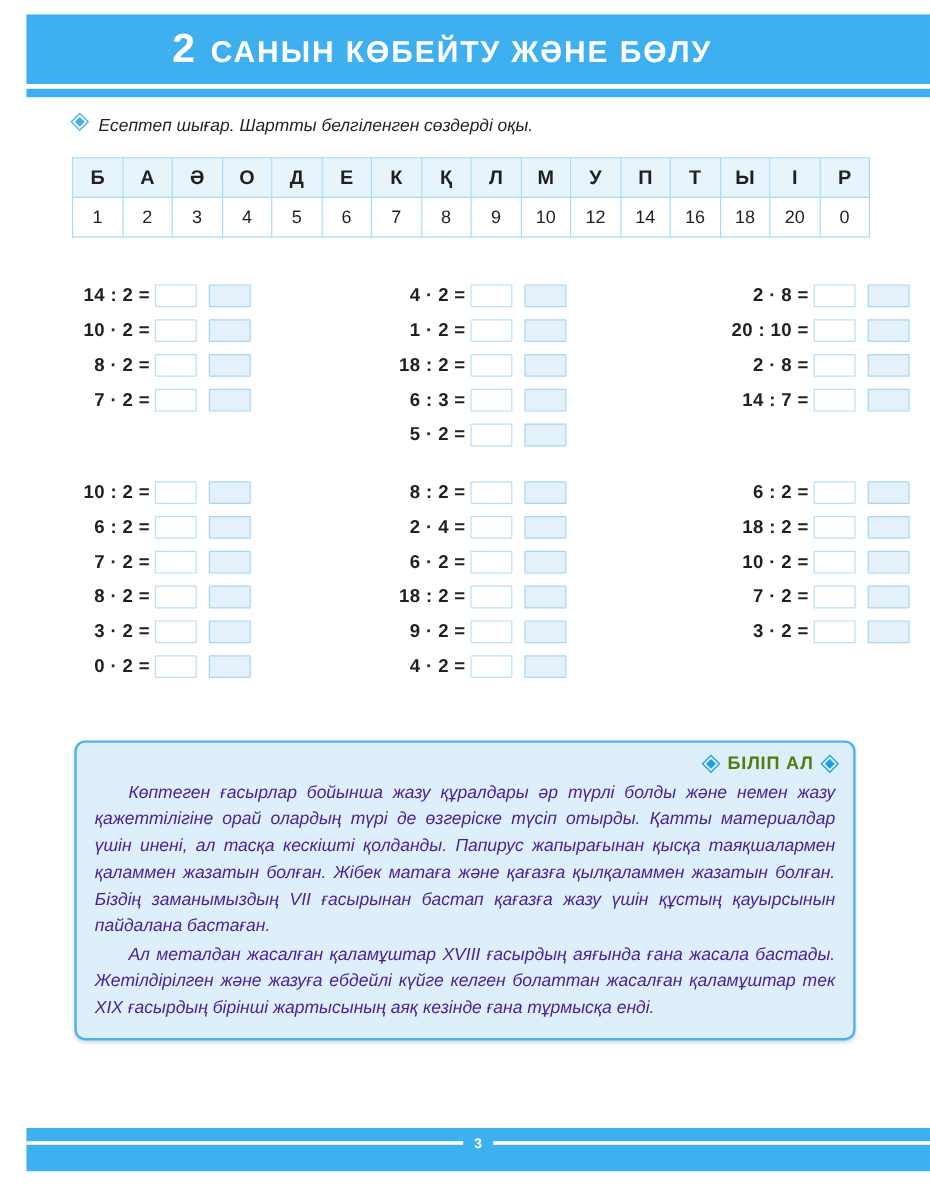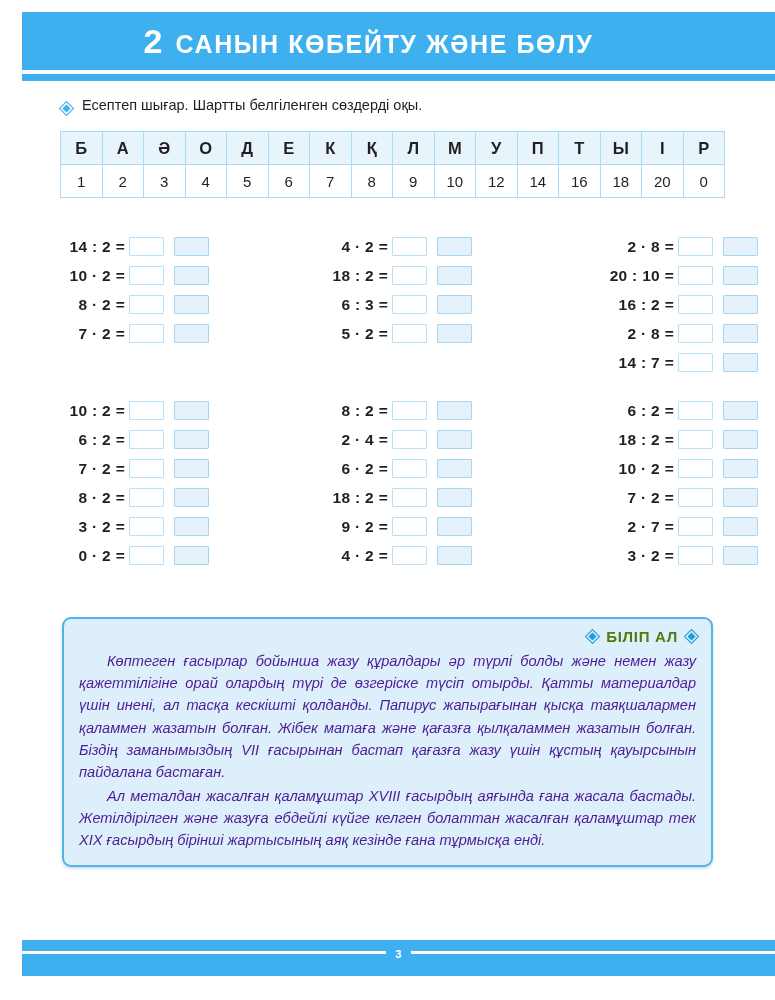--- a/index.html
+++ b/index.html
@@ -56,22 +56,23 @@
     letter-spacing: 1.6px;
     line-height: 1;
   }
 
   
   .instruction {
     position: absolute;
     top: 97px;
     left: 62px;
     display: flex;
-    align-items: flex-end;
+    align-items: flex-start;
     gap: 11px;
+    font-style: italic;
   }
   .diamond {
     display: inline-block;
     width: 9px;
     height: 9px;
     background: #3fb0ef;
     transform: rotate(45deg);
     box-shadow: inset 0 0 0 1.6px #ffffff;
     outline: 1.6px solid #3fb0ef;
     outline-offset: -0.5px;
@@ -331,20 +332,25 @@
           <span class="box-letter"></span>
         </div>
       </div>
     <div class="eq-col c2">
         <div class="eq-row">
           <span class="eq-expr">4 · 2 =</span>
           <span class="box-answer"></span>
           <span class="box-letter"></span>
         </div>
         <div class="eq-row">
+          <span class="eq-expr">1 · 2 =</span>
+          <span class="box-answer"></span>
+          <span class="box-letter"></span>
+        </div>
+        <div class="eq-row">
           <span class="eq-expr">18 : 2 =</span>
           <span class="box-answer"></span>
           <span class="box-letter"></span>
         </div>
         <div class="eq-row">
           <span class="eq-expr">6 : 3 =</span>
           <span class="box-answer"></span>
           <span class="box-letter"></span>
         </div>
         <div class="eq-row">
@@ -354,25 +360,20 @@
         </div>
       </div>
     <div class="eq-col c3">
         <div class="eq-row">
           <span class="eq-expr">2 · 8 =</span>
           <span class="box-answer"></span>
           <span class="box-letter"></span>
         </div>
         <div class="eq-row">
           <span class="eq-expr">20 : 10 =</span>
-          <span class="box-answer"></span>
-          <span class="box-letter"></span>
-        </div>
-        <div class="eq-row">
-          <span class="eq-expr">16 : 2 =</span>
           <span class="box-answer"></span>
           <span class="box-letter"></span>
         </div>
         <div class="eq-row">
           <span class="eq-expr">2 · 8 =</span>
           <span class="box-answer"></span>
           <span class="box-letter"></span>
         </div>
         <div class="eq-row">
           <span class="eq-expr">14 : 7 =</span>
@@ -457,25 +458,20 @@
           <span class="box-answer"></span>
           <span class="box-letter"></span>
         </div>
         <div class="eq-row">
           <span class="eq-expr">10 · 2 =</span>
           <span class="box-answer"></span>
           <span class="box-letter"></span>
         </div>
         <div class="eq-row">
           <span class="eq-expr">7 · 2 =</span>
-          <span class="box-answer"></span>
-          <span class="box-letter"></span>
-        </div>
-        <div class="eq-row">
-          <span class="eq-expr">2 · 7 =</span>
           <span class="box-answer"></span>
           <span class="box-letter"></span>
         </div>
         <div class="eq-row">
           <span class="eq-expr">3 · 2 =</span>
           <span class="box-answer"></span>
           <span class="box-letter"></span>
         </div>
       </div>
   </div>

